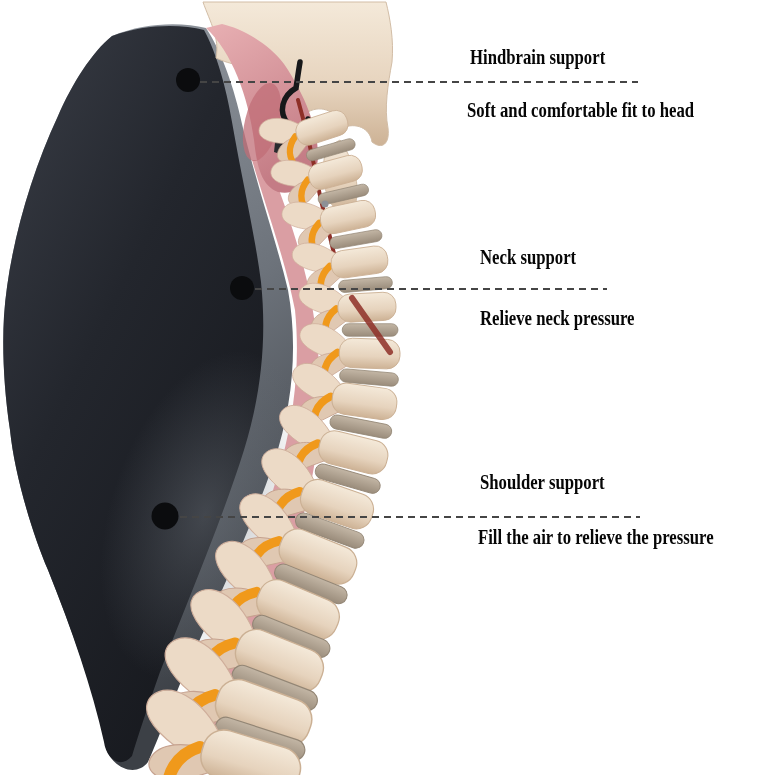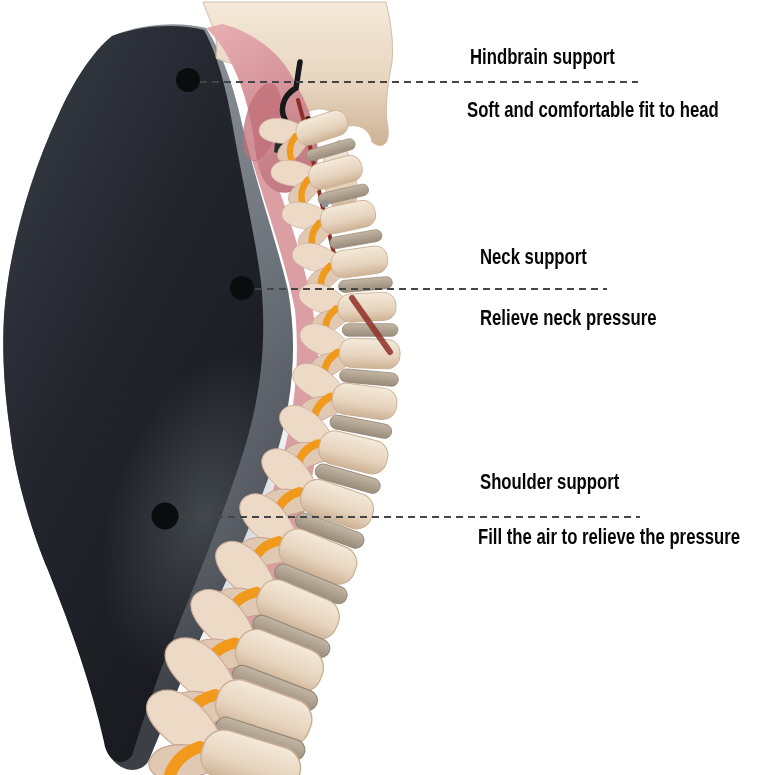--- a/index.html
+++ b/index.html
@@ -1,21 +1,21 @@
 <!DOCTYPE html>
 <html><head>
 <meta charset="utf-8">
 <style>
   html,body{margin:0;padding:0;background:#ffffff;}
   .stage{
     position:relative;
     width:768px;height:775px;
     overflow:hidden;
     background:#5eead4;
-    font-family:Liberation Sans, sans-serif;
+    font-family:Liberation Serif, serif;
   }
   .scene-svg{position:absolute;left:0;top:0;}
   .annot-title,.annot-sub{
     position:absolute;
     font-weight:700;
     font-size:22px;
     line-height:22px;
     color:#060606;
     white-space:nowrap;
     transform:scaleX(0.76);

